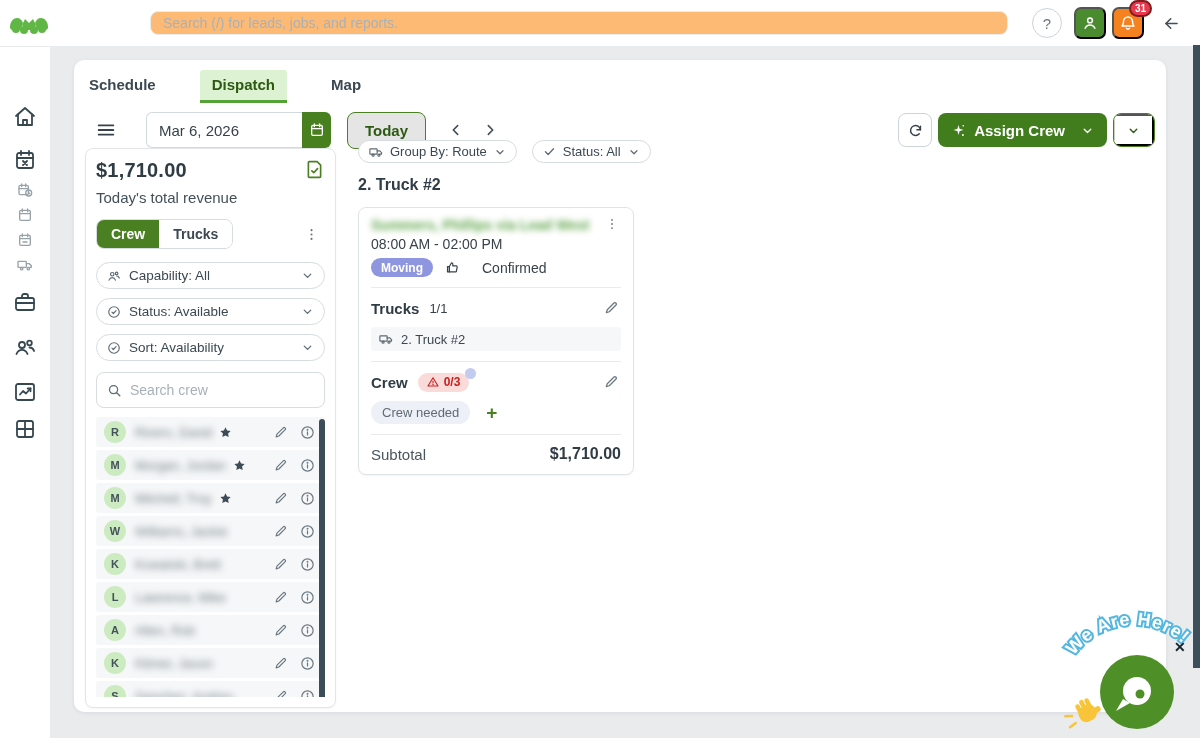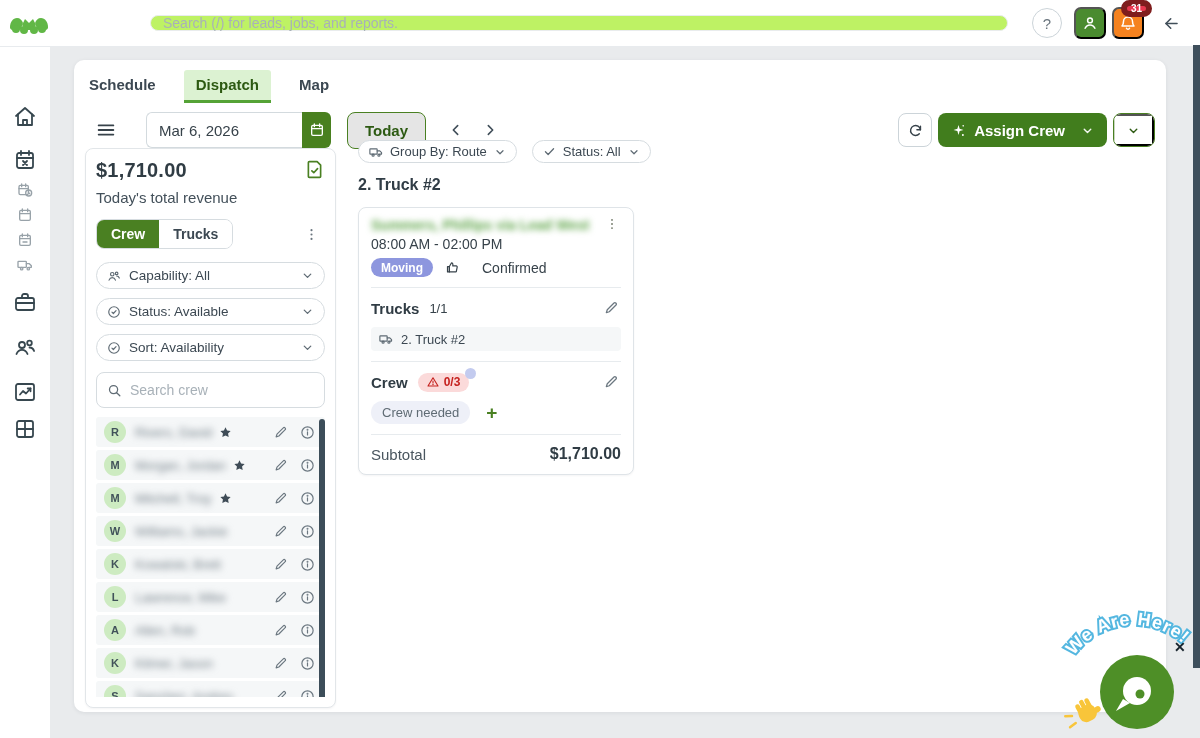--- a/index.html
+++ b/index.html
@@ -3,40 +3,40 @@
 <meta charset="utf-8">
 <style>
   * { margin:0; padding:0; box-sizing:border-box; }
   html,body { width:1200px; height:738px; overflow:hidden; }
   body { background:#e9ebed; font-family:"Liberation Sans", sans-serif; position:relative; color:#3c4852; }
   svg { display:block; }
 
   
   .topbar { position:absolute; top:0; left:0; width:1200px; height:47px; background:#fff; border-bottom:1px solid #e8ebee; display:flex; align-items:center; z-index:6; }
   .logo { margin-left:8px; width:42px; height:28px; }
-  .global-search { margin-left:100px; width:858px; height:16px; background:#bef264; border:1px solid #e9eced; border-radius:8px; display:flex; align-items:center; padding:0 12px; }
+  .global-search { margin-left:100px; width:858px; height:24px; background:#fdba74; border:1px solid #e9eced; border-radius:8px; display:flex; align-items:center; padding:0 12px; }
   .global-search input { flex:1; border:none; outline:none; background:transparent; font-family:inherit; font-size:14px; color:#5f6b74; }
   .global-search input::placeholder { color:#a8b1b8; }
   .help-btn { margin-left:24px; width:30px; height:30px; border-radius:50%; border:1px solid #ccd4d9; color:#6a757e; font-size:15px; display:flex; align-items:center; justify-content:center; background:#fff; }
   .sq-btn { width:32px; height:32px; border-radius:7px; display:flex; align-items:center; justify-content:center; }
   .user-btn { margin-left:12px; background:#4a8b2f; }
   .bell-wrap { position:relative; margin-left:6px; }
   .bell-btn { background:#f5821f; }
-  .notif-badge { position:absolute; top:-7px; right:-8px; min-width:18px; height:17px; padding:0 4px; border-radius:9px; background:#e8384f; color:#fff; font-size:10px; font-weight:bold; display:flex; align-items:center; justify-content:center; border:6px solid #7f1d1d; }
+  .notif-badge { position:absolute; top:-7px; right:-8px; min-width:18px; height:17px; padding:0 4px; border-radius:9px; background:#e8384f; color:#fff; font-size:10px; font-weight:bold; display:flex; align-items:center; justify-content:center; border:2px solid #7f1d1d; }
   .back-arrow { margin-left:18px; color:#414f5a; }
 
   
   .siderail { position:absolute; top:47px; left:0; width:50px; height:691px; background:#fff; z-index:5; }
   .rail-ic { position:absolute; color:#37474f; }
   .rail-ic.sub { color:#98a2a9; }
 
   
   .main-card { position:absolute; left:74px; top:60px; width:1092px; height:652px; background:#fff; border-radius:10px; box-shadow:0 1px 4px rgba(31,41,51,.08); overflow:hidden; }
 
-  .tabs { display:flex; gap:26px; padding:10px 0 0 13px; align-items:center; }
+  .tabs { display:flex; gap:42px; padding:10px 0 0 13px; align-items:center; }
   .tab { font-size:15px; font-weight:600; color:#3c4852; padding:6px 2px 10px; cursor:pointer; }
   .tab.active { background:#dcf2d2; color:#2d5a12; padding:6px 12px 7px; border-bottom:3px solid #55a336; border-radius:3px 3px 0 0; }
 
   .toolbar { display:flex; align-items:center; height:50px; padding:0 11px 0 21px; margin-top:2px; }
   .ham { color:#37424a; }
   .date-group { display:flex; margin-left:29px; }
   .date-input { width:156px; height:36px; border:1px solid #d3dade; border-right:none; border-radius:6px 0 0 6px; padding:0 12px; font-family:inherit; font-size:15px; color:#37424a; outline:none; }
   .cal-btn { width:29px; height:36px; background:#49801f; border:none; border-radius:0 6px 6px 0; display:flex; align-items:center; justify-content:center; color:#fff; }
   .today-btn { margin-left:16px; height:37px; padding:0 17px; background:#e5e5e5; border:1px solid #4a8022; border-radius:8px; color:#2d5a12; font-weight:bold; font-size:15px; font-family:inherit; }
   .nav-chev { margin-left:18px; background:none; border:none; color:#414f5a; padding:4px; }

